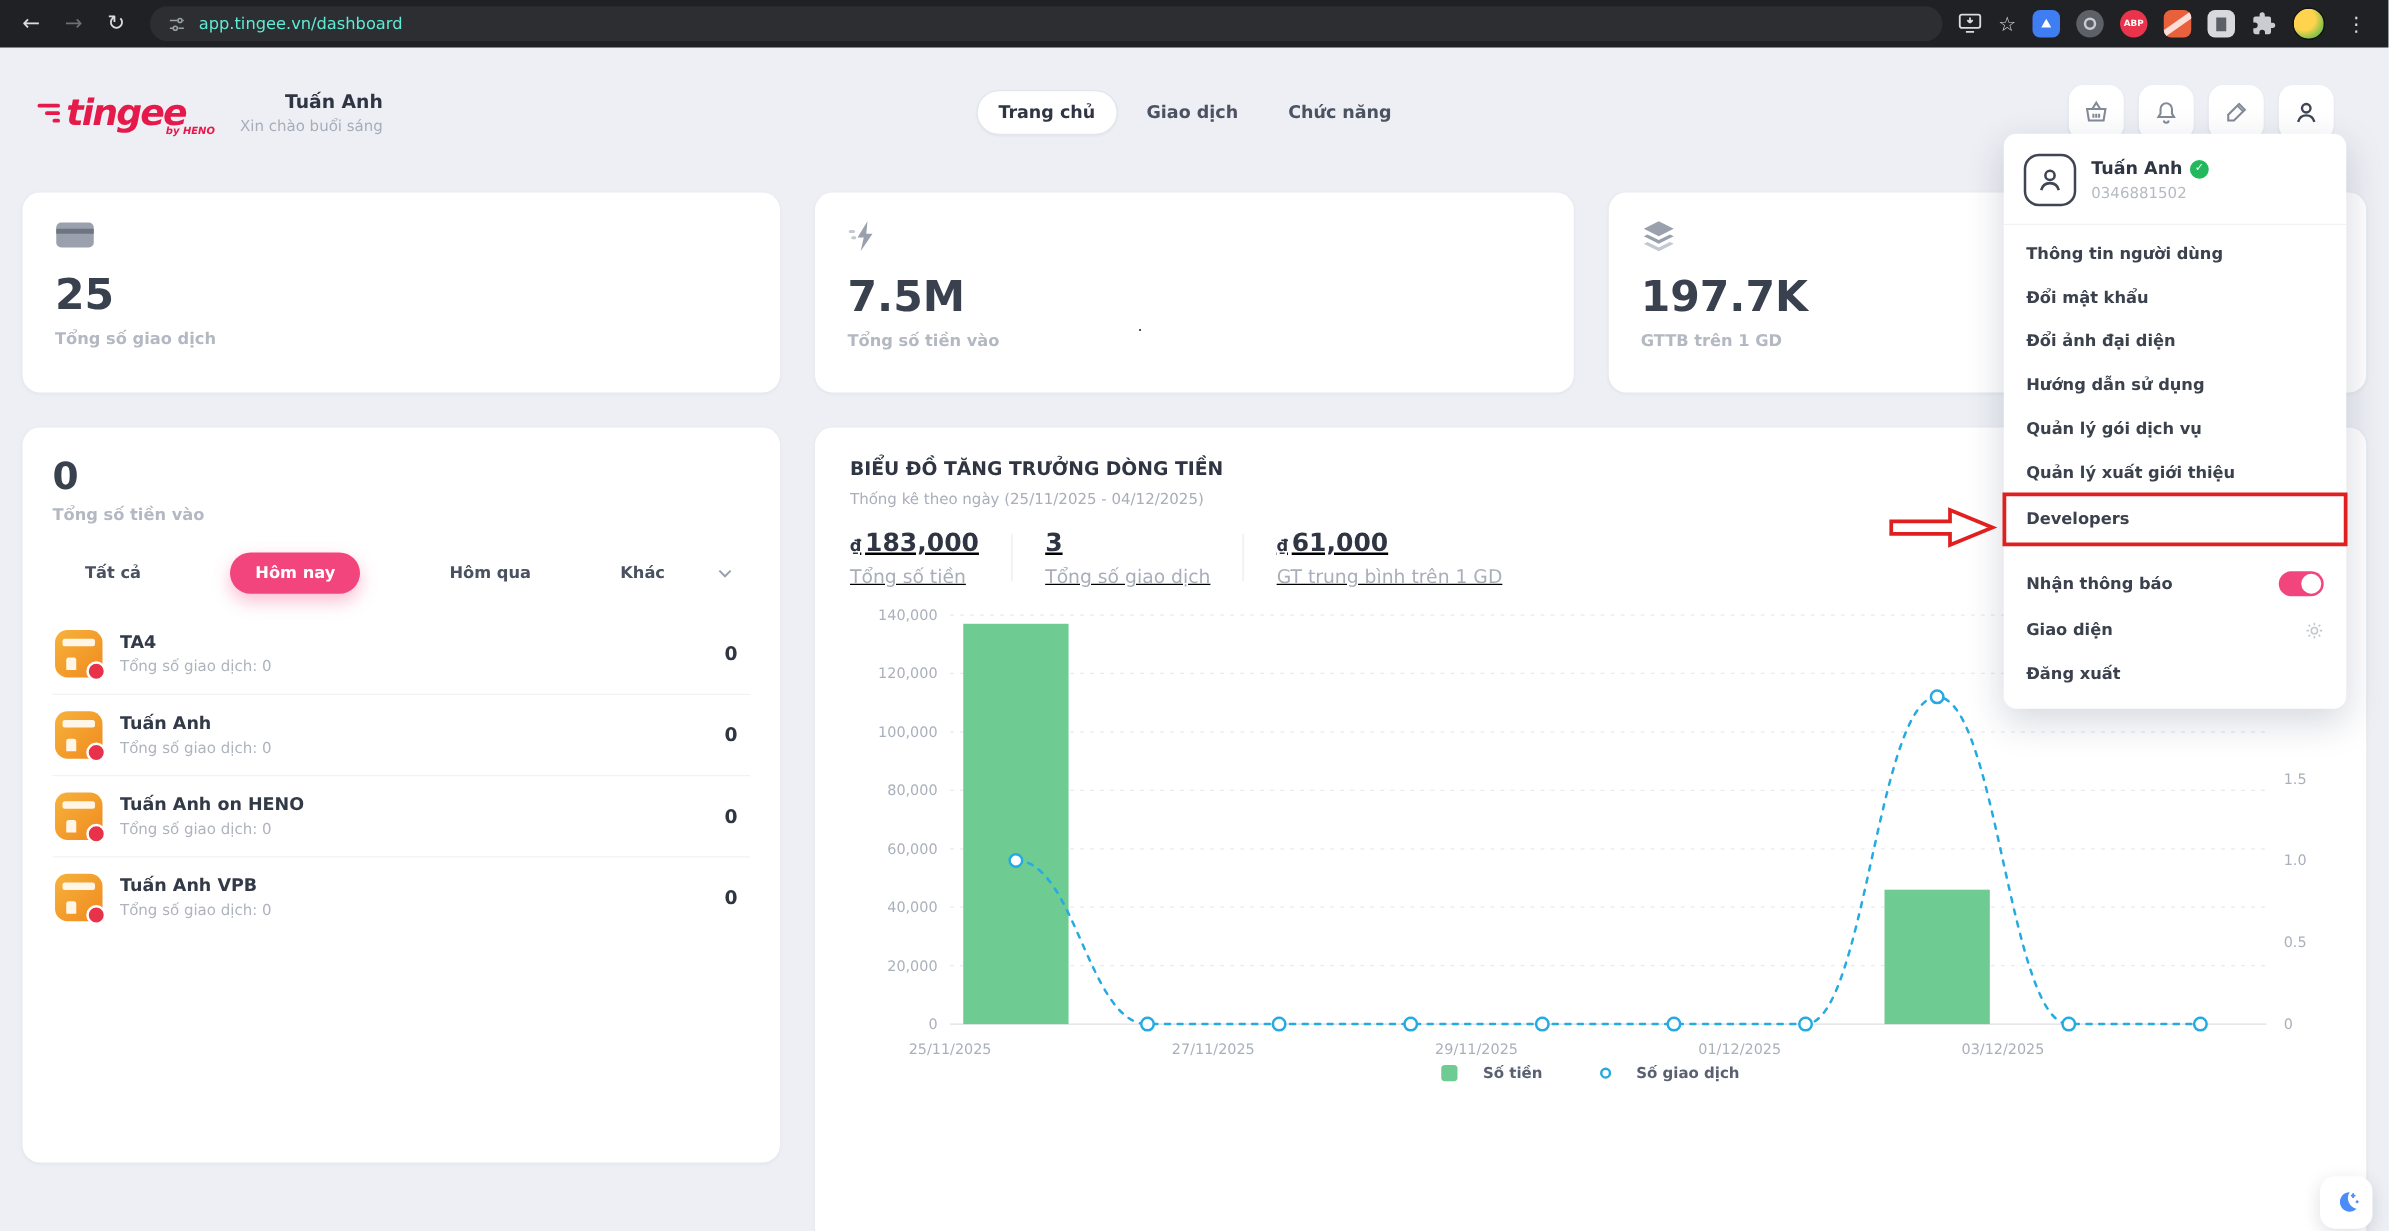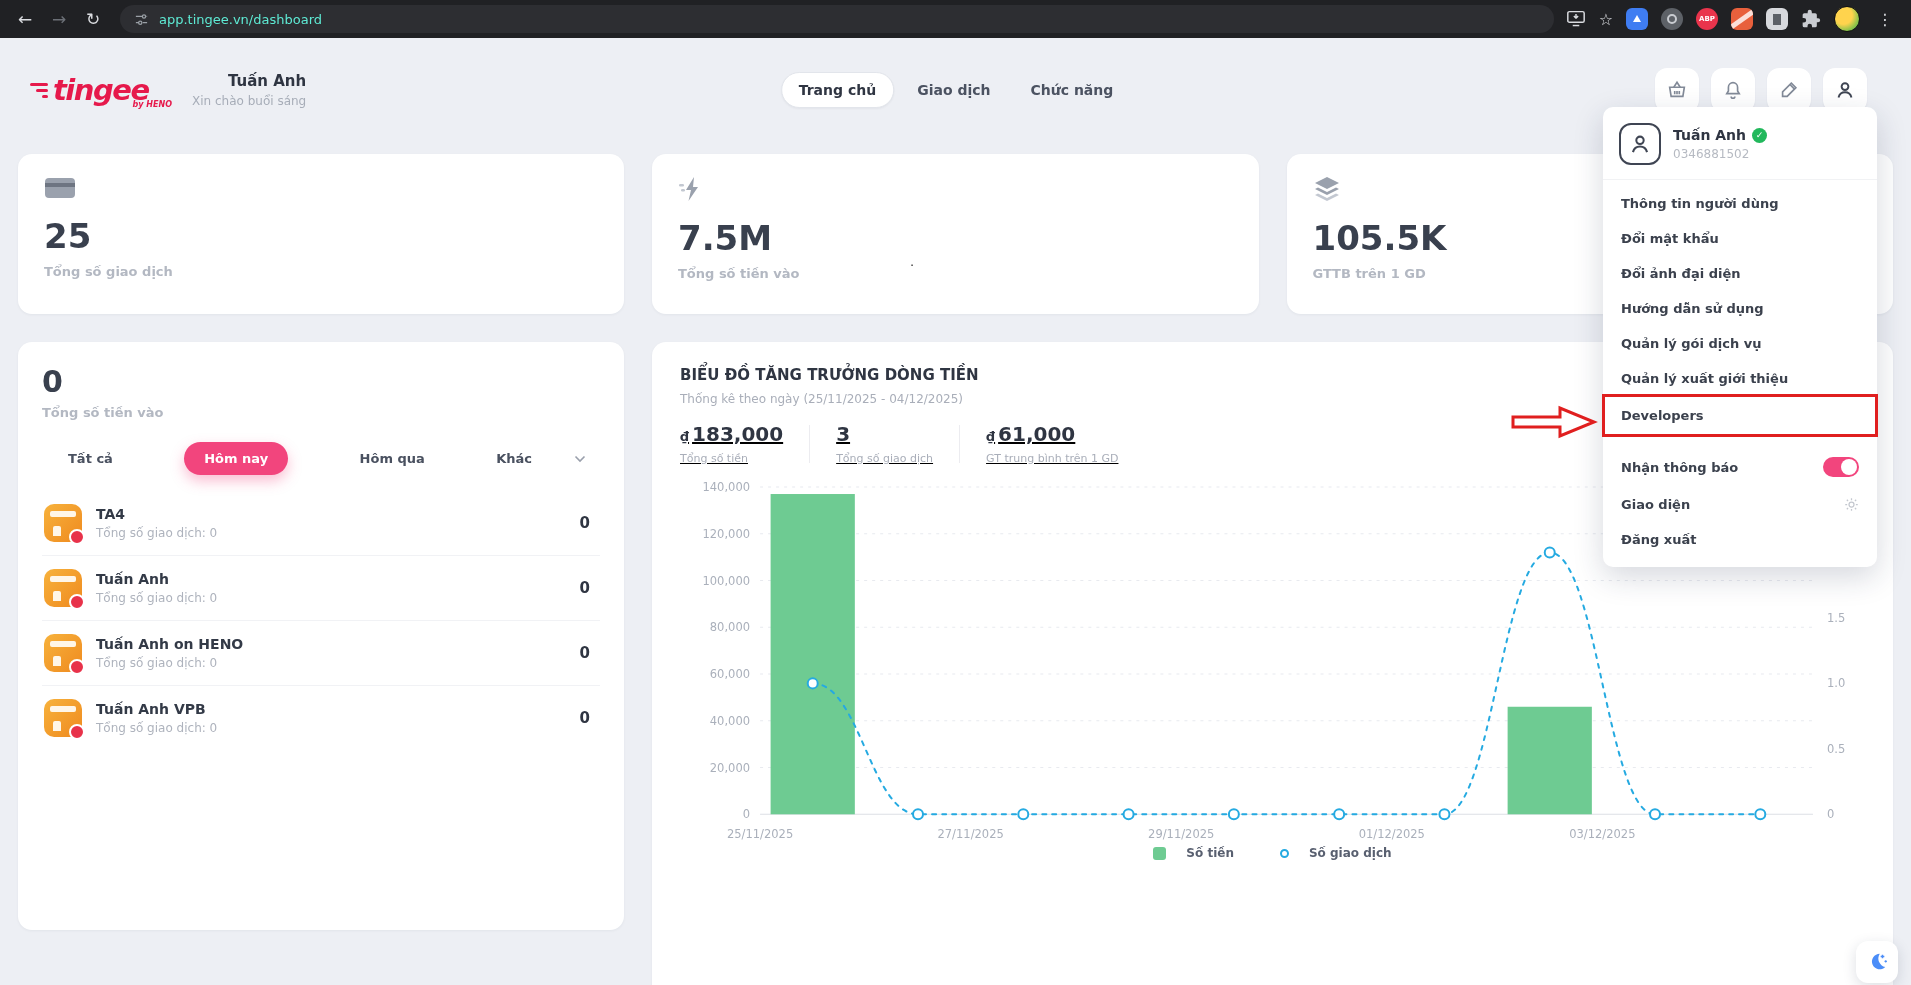--- a/index.html
+++ b/index.html
@@ -85,21 +85,21 @@
 
   
   .chart-card { position:relative; padding:24px 28px; height:764px; }
   .chart-title { font-size:15px; font-weight:800; color:#2f3542; }
   .chart-sub { font-size:12px; color:#a9aeb9; margin-top:8px; }
   .chart-stats { display:flex; align-items:center; margin-top:16px;text-decoration:underline; }
   .cs-group { padding-right:26px; }
   .cs-divider { width:1px; height:38px; background:#ececf0; margin-right:26px; }
   .cs-value { font-size:20px; font-weight:800; color:#2f3542; }
   .cs-cur { font-size:13px; font-weight:700; margin-right:3px; }
-  .cs-label { font-size:11px; color:#a9aeb9; margin-top:6px; }
+  .cs-label { font-size:15px; color:#a9aeb9; margin-top:6px; }
   #flow-chart { width:100%; height:auto; display:block; margin-top:6px; }
   #flow-chart text { font-family:"DejaVu Sans","Liberation Sans",sans-serif; }
   .legend { display:flex; justify-content:center; align-items:center; gap:46px; margin-top:0px; }
   .lg-item { display:flex; align-items:center; gap:20px; font-size:12px; color:#596070; font-weight:600; cursor:pointer; }
   .lg-sq { width:13px; height:13px; border-radius:3px; background:var(--bar-green,#6ecb92); }
   .lg-ring { width:9px; height:9px; border-radius:50%; border:2px solid var(--line-blue,#25aae1); background:#fff; }
   .zoom-reset { position:absolute; left:24px; bottom:12px; }
 
   
   .profile-menu { position:absolute; top:107px; right:34px; width:274px; background:#fff; border-radius:10px;
@@ -240,21 +240,21 @@
         <div class="stat-value">7.5M</div>
         <div class="stat-label">Tổng số tiền vào</div>
         <span class="stray-dot">.</span>
       </div>
       <div class="stat-card">
         <svg width="28" height="26" viewBox="0 0 28 26">
           <path d="M14 1 2 7l12 6 12-6z" fill="#9aa1ad"></path>
           <path d="M2 13l12 6 12-6-3-1.5-9 4.5-9-4.5z" fill="#9aa1ad"></path>
           <path d="M2 19l12 6 12-6-3-1.5-9 4.5-9-4.5z" fill="#c3c8d1"></path>
         </svg>
-        <div class="stat-value">105.5K</div>
+        <div class="stat-value">197.7K</div>
         <div class="stat-label">GTTB trên 1 GD</div>
       </div>
     </div>
 
     <div class="main-row">
 
       <section class="panel accounts-card">
         <div class="ac-value">0</div>
         <div class="ac-label">Tổng số tiền vào</div>
 

